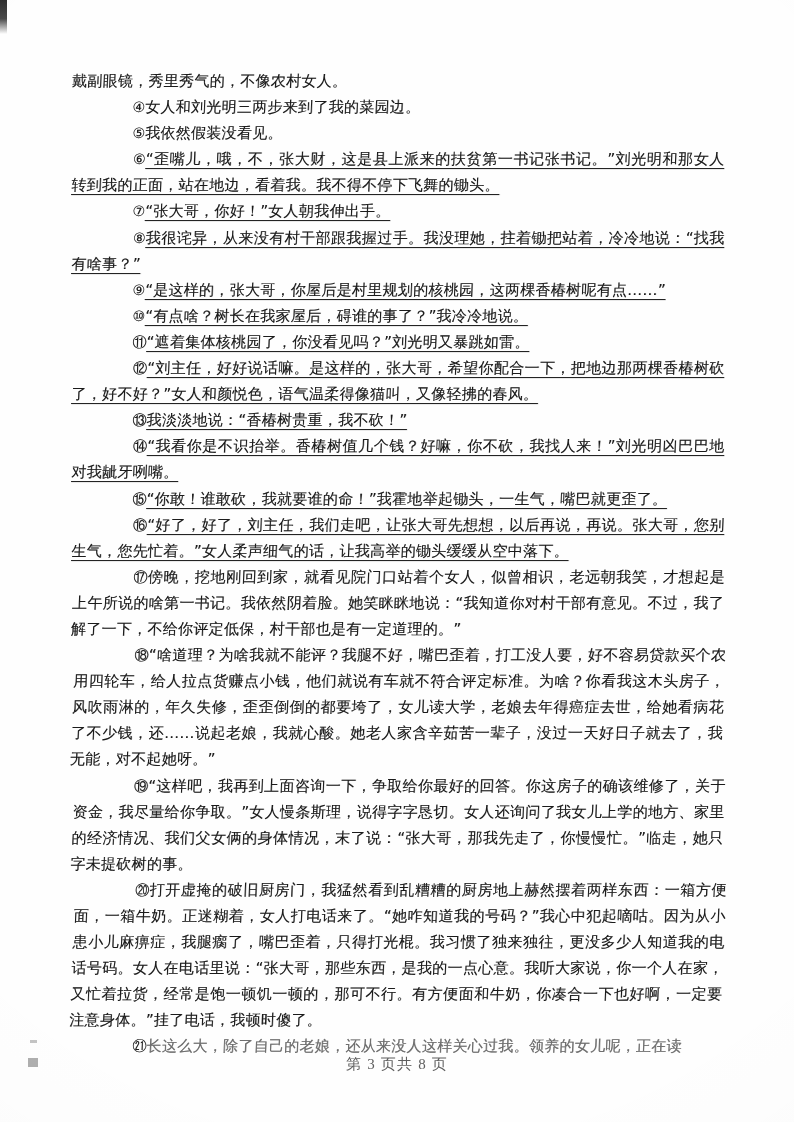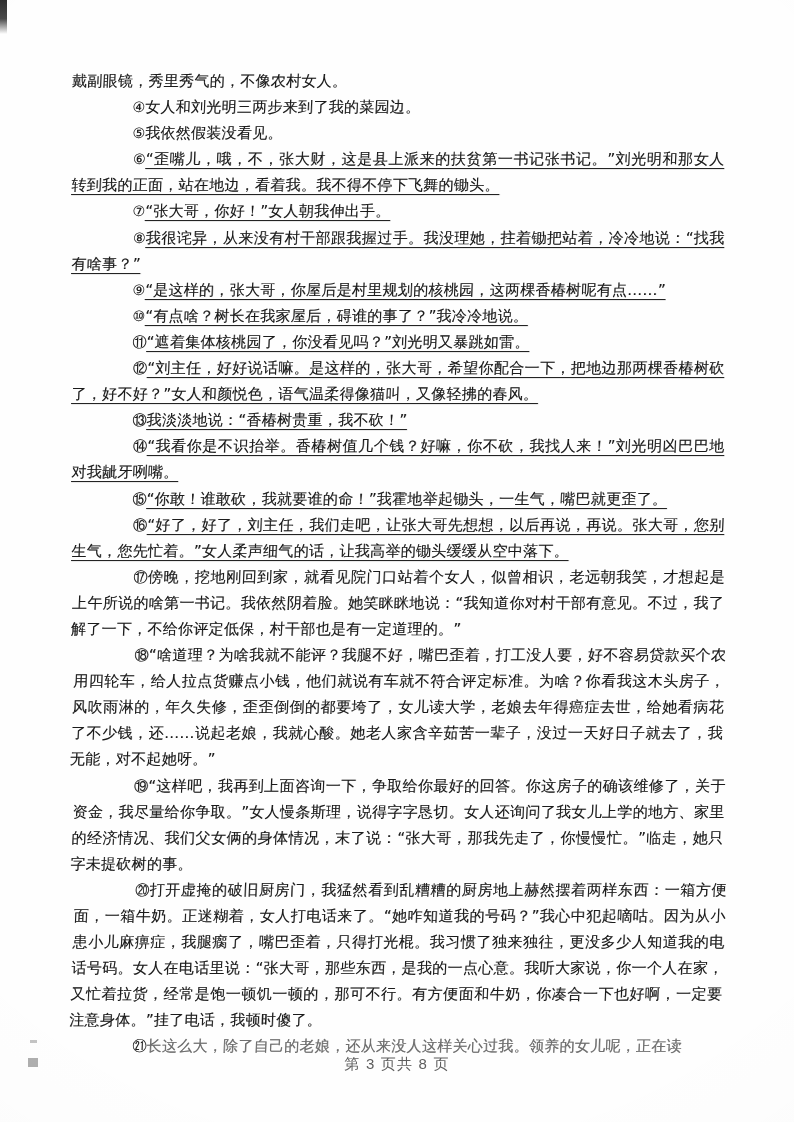--- a/index.html
+++ b/index.html
@@ -98,21 +98,21 @@
   }
   .footer {
     position: absolute;
     left: 0;
     right: 0;
     top: 1055px;
     text-align: center;
     font-size: 15px;
     letter-spacing: 1.2px;
     color: #5e5e5e;
-    font-family: Liberation Sans, sans-serif;
+    font-family: Liberation Serif, serif;
   }
   .faded { color: #6f6f6f; }
 </style>
 </head>
 <body>
 
 <div class="page">
 
   <div class="paper-tone"></div>
   <div class="scan-artifact-left"></div>

